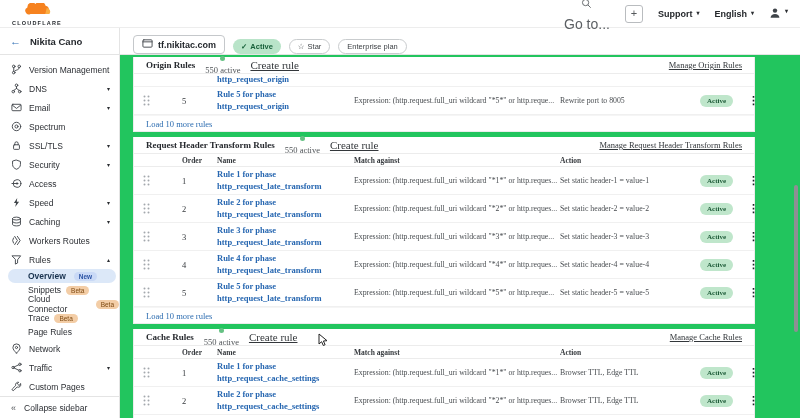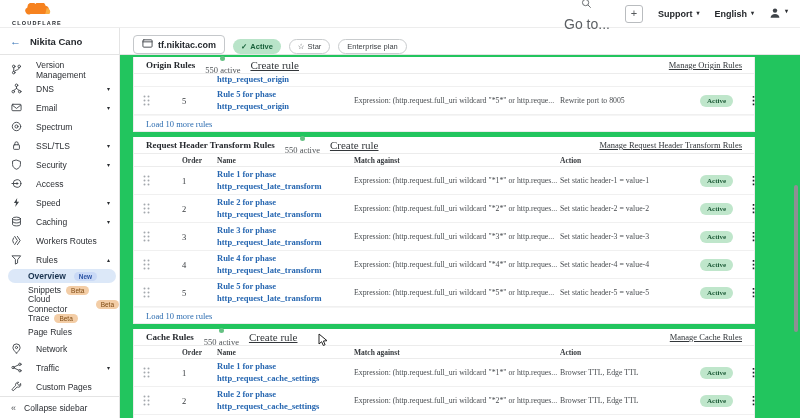--- a/index.html
+++ b/index.html
@@ -25,21 +25,21 @@
   .domain-chip { display:flex; align-items:center; gap:5px; border:1px solid #c5c8cb; border-radius:4px; height:19px; padding:0 8px; font-weight:bold; font-size:9px; color:#1f2328; cursor:pointer; }
   .pill { height:15px; border-radius:9px; display:inline-flex; align-items:center; gap:3px; font-size:7.5px; padding:0 8px; }
   .pill-active { background:#b9e4c9; color:#17603a; font-weight:bold; }
   .pill-outline { border:1px solid #c9ccce; color:#3f4347; background:#fff; }
 
   
   .bodyrow { display:flex; height:363px; position:relative; }
 
   
   .sidebar { width:120px; border-right:1px solid #e4e4e4; display:flex; flex-direction:column; padding-top:5px; background:#fff; flex-shrink:0; }
-  .side-item { height:19px; display:flex; align-items:center; gap:14px; padding:0 9px 0 10px; font-size:8.5px; color:#2b2e33; cursor:pointer; }
+  .side-item { height:19px; display:flex; align-items:center; gap:7px; padding:0 9px 0 10px; font-size:8.5px; color:#2b2e33; cursor:pointer; }
   .side-item .icn { width:12px; height:12px; display:flex; align-items:center; justify-content:center; flex-shrink:0; }
   .side-item .caret { margin-left:auto; }
   .sub-item { height:14px; display:flex; align-items:center; gap:5px; padding-left:28px; font-size:8.5px; color:#2b2e33; cursor:pointer; }
   .sub-item.selected { background:#dce8f8; border-radius:10px; margin:0 3px 0 8px; padding-left:20px; font-weight:bold; color:#17314e;gap:8px; }
   .badge-new { background:#c9d9f6; color:#2d55a5; font-size:6.5px; font-weight:bold; padding:1px 5px; border-radius:7px; }
   .badge-beta { background:#f3cda6; color:#7e4a12; font-size:6.5px; padding:1px 5px; border-radius:7px; }
   .collapse-bar { margin-top:auto; border-top:1px solid #e4e4e4; height:22px; display:flex; align-items:center; gap:8px; padding:0 11px; font-size:8.5px; color:#2b2e33; cursor:pointer; }
   .collapse-glyph { color:#55585c; font-size:9px; }
 
   

